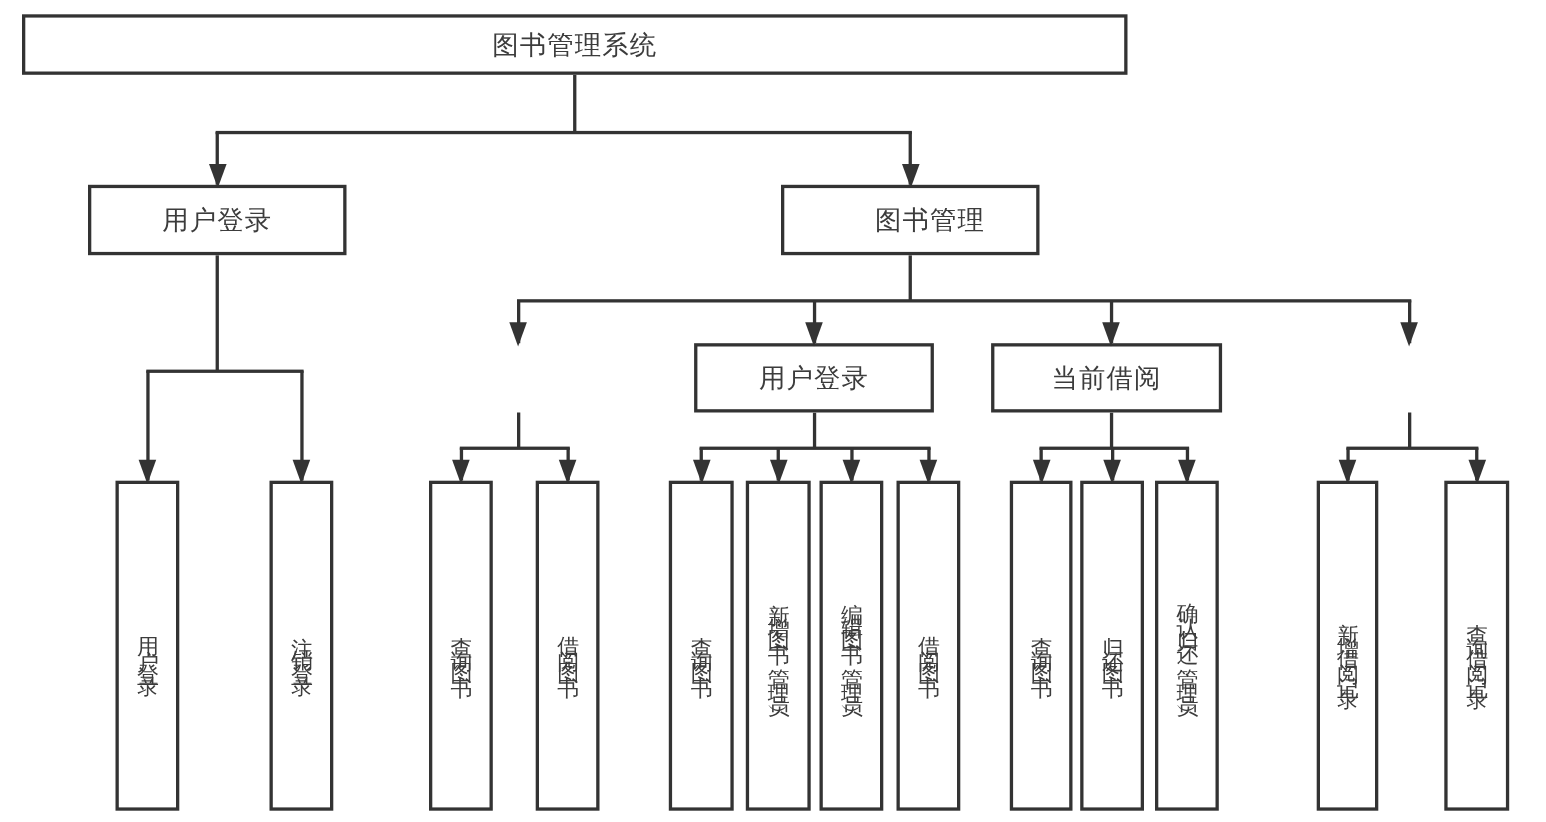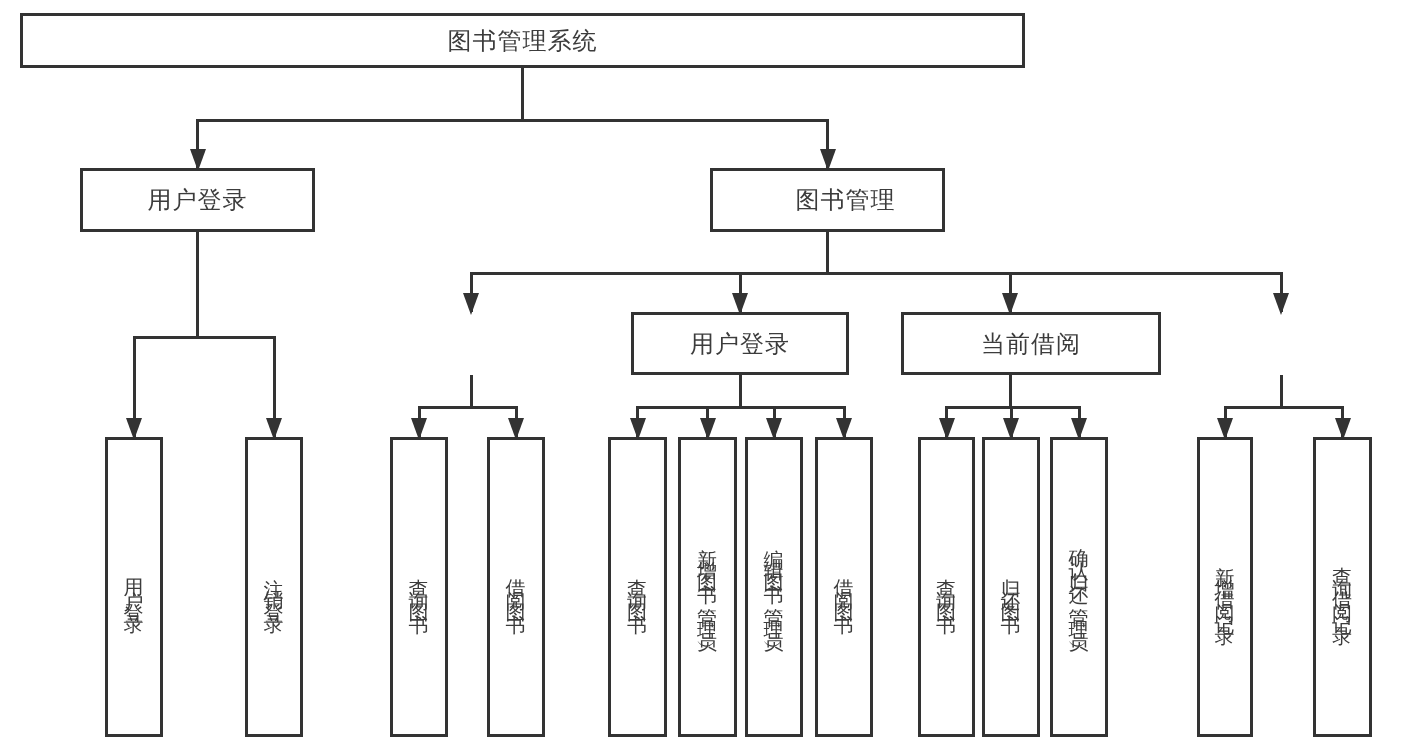--- a/index.html
+++ b/index.html
@@ -68,21 +68,21 @@
   }
 </style>
 </head>
 <body>
 
 <div id="stage">
 <div class="node" style="left: 20px; top: 13px; width: 1005px; height: 55px;">图书管理系统</div>
     <div class="node" style="left: 80px; top: 168px; width: 235px; height: 64px;">用户登录</div>
     <div class="node" style="left: 710px; top: 168px; width: 235px; height: 64px; padding-left: 36px;">图书管理</div>
     <div class="node" style="left: 631px; top: 312px; width: 218px; height: 63px;">用户登录</div>
-    <div class="node" style="left: 901px; top: 312px; width: 260px; height: 63px;">当前借阅</div>
+    <div class="node" style="left: 901px; top: 312px; width: 210px; height: 63px;">当前借阅</div>
     <div class="node vertical" style="left: 105px; top: 437px; width: 58px; height: 300px;">用户登录</div>
     <div class="node vertical" style="left: 245px; top: 437px; width: 58px; height: 300px;">注销登录</div>
     <div class="node vertical" style="left: 390px; top: 437px; width: 58px; height: 300px;">查询图书</div>
     <div class="node vertical" style="left: 487px; top: 437px; width: 58px; height: 300px;">借阅图书</div>
     <div class="node vertical" style="left: 608px; top: 437px; width: 59px; height: 300px;">查询图书</div>
     <div class="node vertical" style="left: 678px; top: 437px; width: 59px; height: 300px;">新增图书（管理员）</div>
     <div class="node vertical" style="left: 745px; top: 437px; width: 58px; height: 300px;">编辑图书（管理员）</div>
     <div class="node vertical" style="left: 815px; top: 437px; width: 58px; height: 300px;">借阅图书</div>
     <div class="node vertical" style="left: 918px; top: 437px; width: 57px; height: 300px;">查询图书</div>
     <div class="node vertical" style="left: 982px; top: 437px; width: 58px; height: 300px;">归还图书</div>

